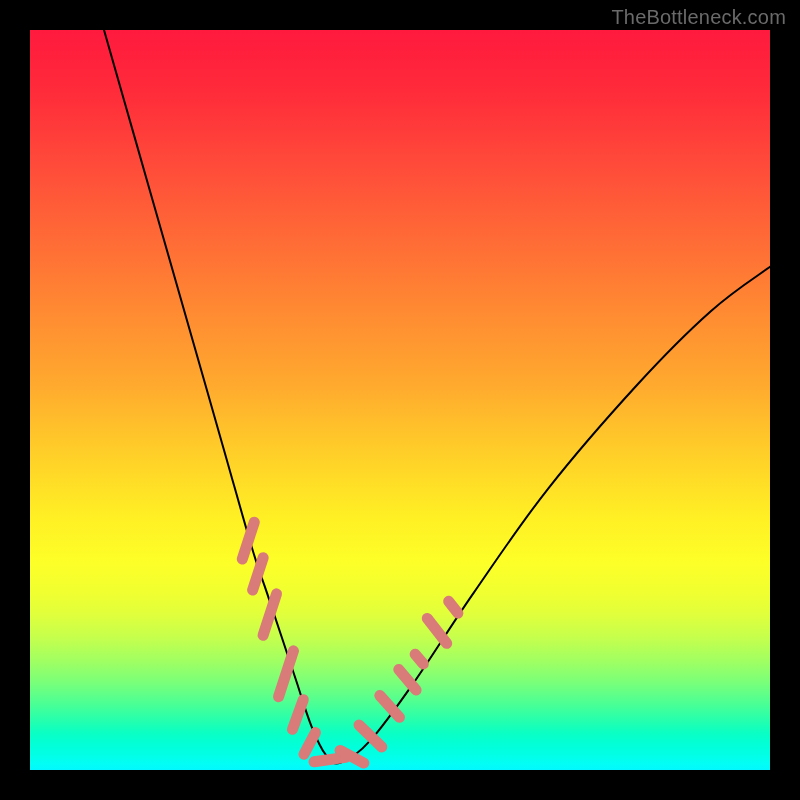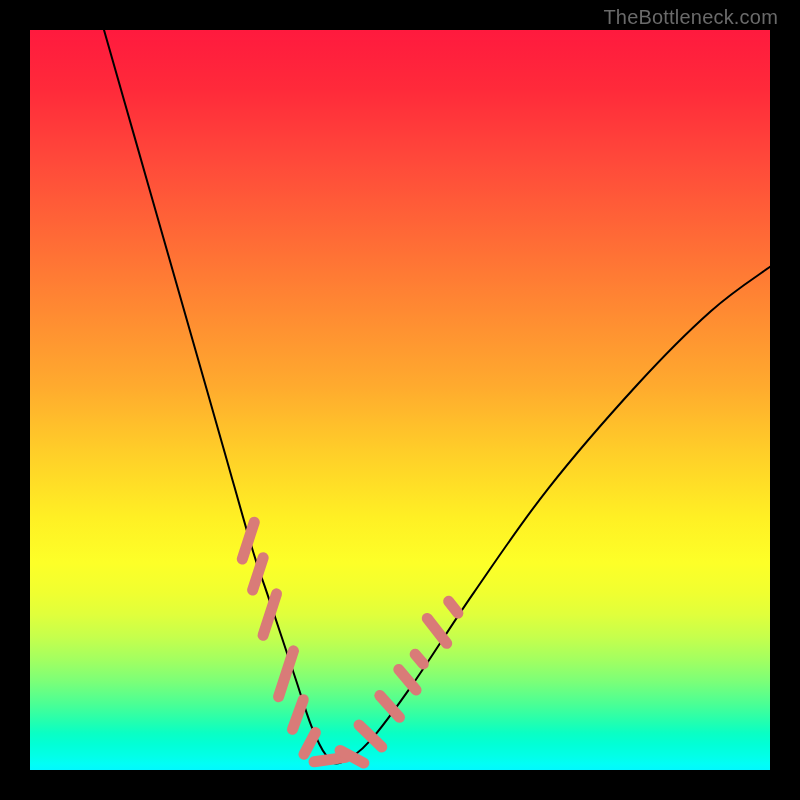--- a/index.html
+++ b/index.html
@@ -66,21 +66,21 @@
     stroke: #000;
     stroke-width: 2;
     stroke-linecap: round;
   }
   .marker {
     fill: #d97b78;
   }
   .watermark {
     position: absolute;
     top: 6px;
-    right: 22px;
+    right: 14px;
     color: #6a6a6a;
     font-size: 20px;
     font-weight: 500;
     letter-spacing: 0.2px;
   }
 </style>
 </head>
 <body>
 
 <div class="frame">

